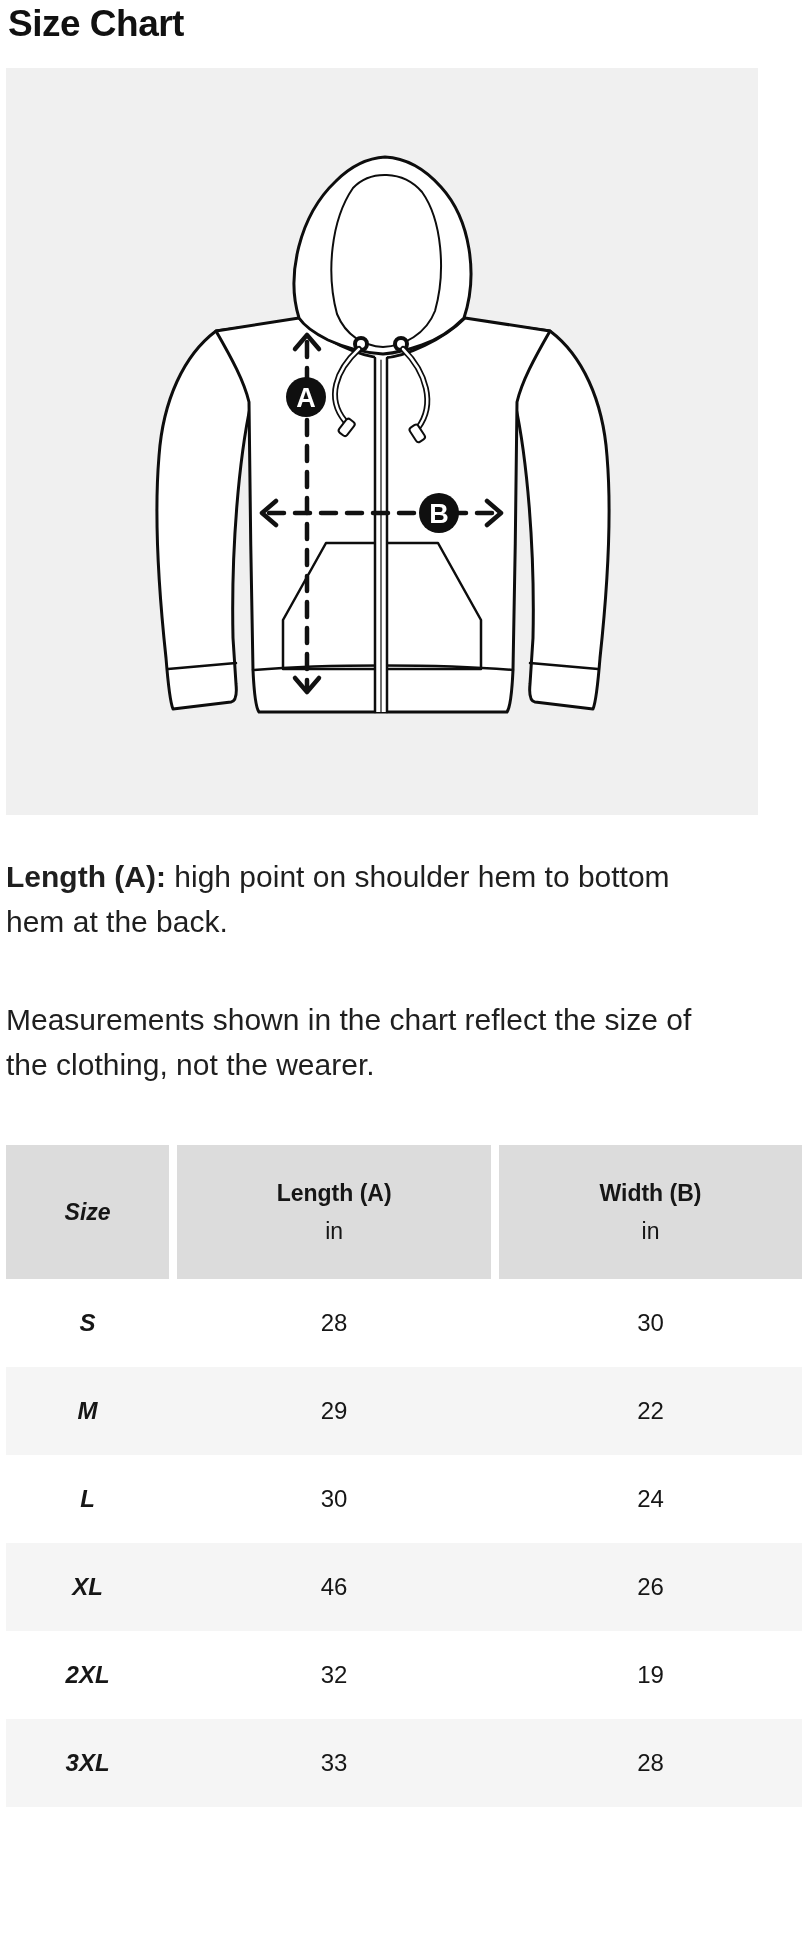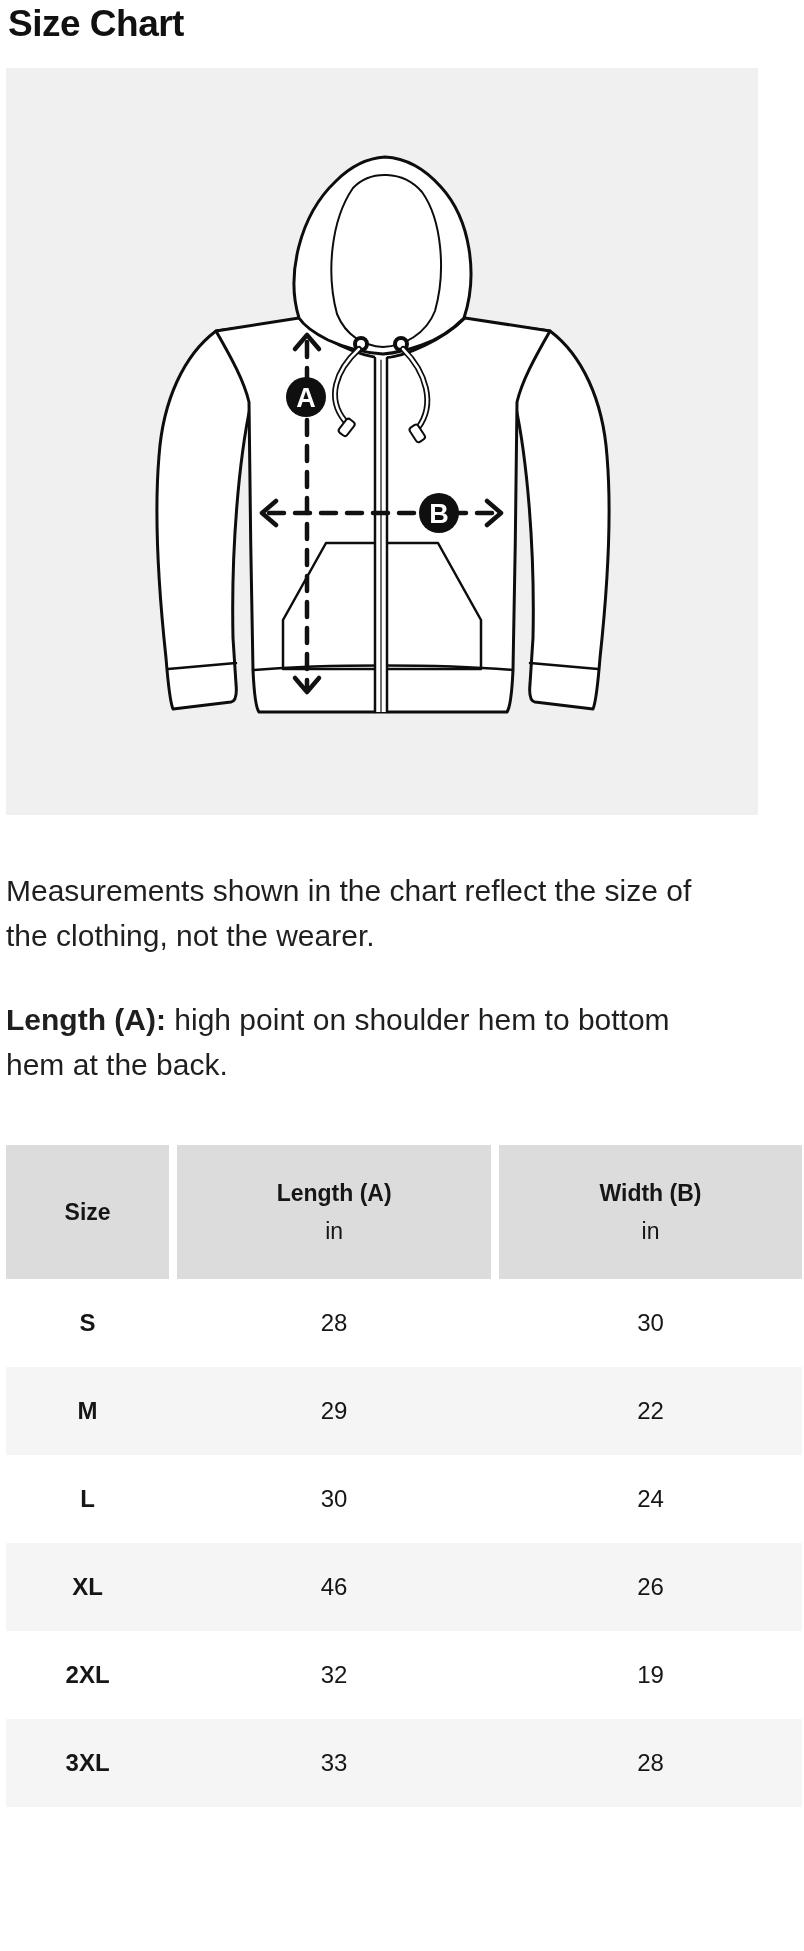--- a/index.html
+++ b/index.html
@@ -16,21 +16,21 @@
   .note .ln{display:block;}
   .note-1{margin-top:53px;}
   .note-2{margin-top:39px;}
   .note-3{margin-top:40px;}
 
   .size-table{margin-top:58px;width:796px;}
   .thead{display:flex;gap:8px;height:134px;}
   .th{background:#dcdcdc;display:flex;flex-direction:column;align-items:center;justify-content:center;
       font-weight:700;font-size:23px;line-height:30px;color:#161616;}
   .th .unit{font-weight:400;margin-top:8px;text-align:right;}
-  .c1{width:181px;}
+  .c1{width:181px;font-style:italic;}
   .c2{width:348px;}
   .c3{width:336px;}
   .trow{display:flex;gap:8px;height:88px;align-items:center;font-size:24px;color:#161616;}
   .trow:nth-child(even){background:#f5f5f5;}
   .td{display:flex;justify-content:center;align-items:center;}
   .td.size{font-weight:700;}
 
   svg text.marker{font-family:"Liberation Sans",sans-serif;font-weight:700;font-size:27px;fill:#ffffff;}
 </style>
 </head>
@@ -86,23 +86,23 @@
       </g>
       <g>
         <circle cx="300" cy="329" r="20" fill="#0f0f0f"></circle>
         <text class="marker" x="300" y="339" text-anchor="middle">A</text>
         <circle cx="433" cy="445" r="20" fill="#0f0f0f"></circle>
         <text class="marker" x="433" y="455" text-anchor="middle">B</text>
       </g>
     </svg>
   </div>
 
+  <p class="note note-2"><span class="b">Length (A):</span><span> high point on shoulder hem to bottom</span><span class="ln">hem at the back.</span></p>
+
   <p class="note note-1"><span class="b"></span><span>Measurements shown in the chart reflect the size of</span><span class="ln">the clothing, not the wearer.</span></p>
-
-  <p class="note note-2"><span class="b">Length (A):</span><span> high point on shoulder hem to bottom</span><span class="ln">hem at the back.</span></p>
 
 
   <div class="size-table">
     <div class="thead">
       <div class="th c1">
         <span>Size</span>
       </div>
       <div class="th c2">
         <span>Length (A)</span>
         <span class="unit">in</span>

